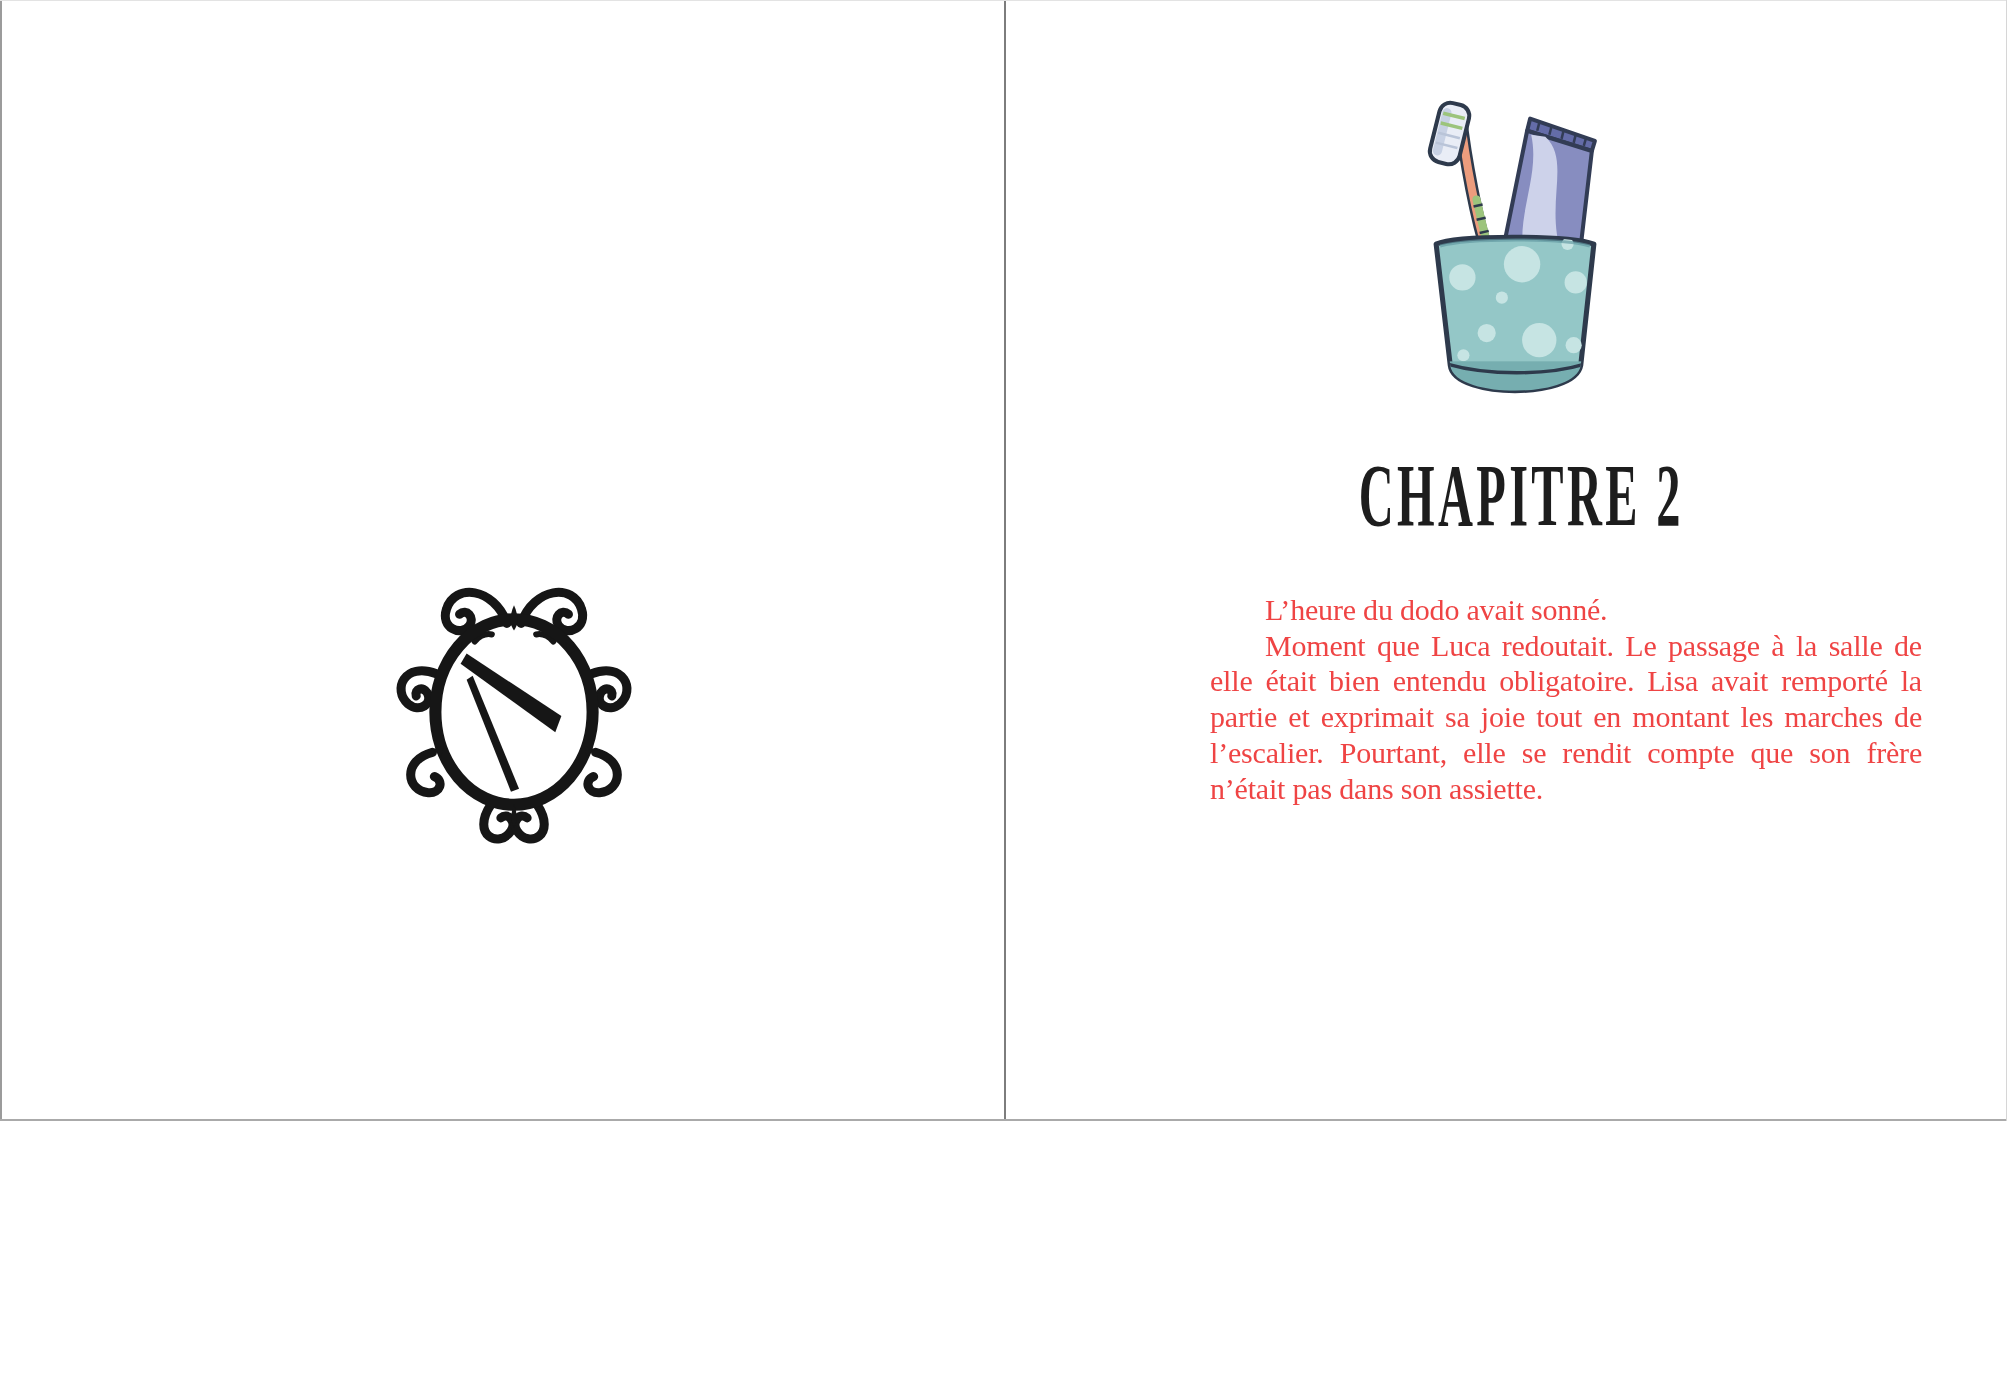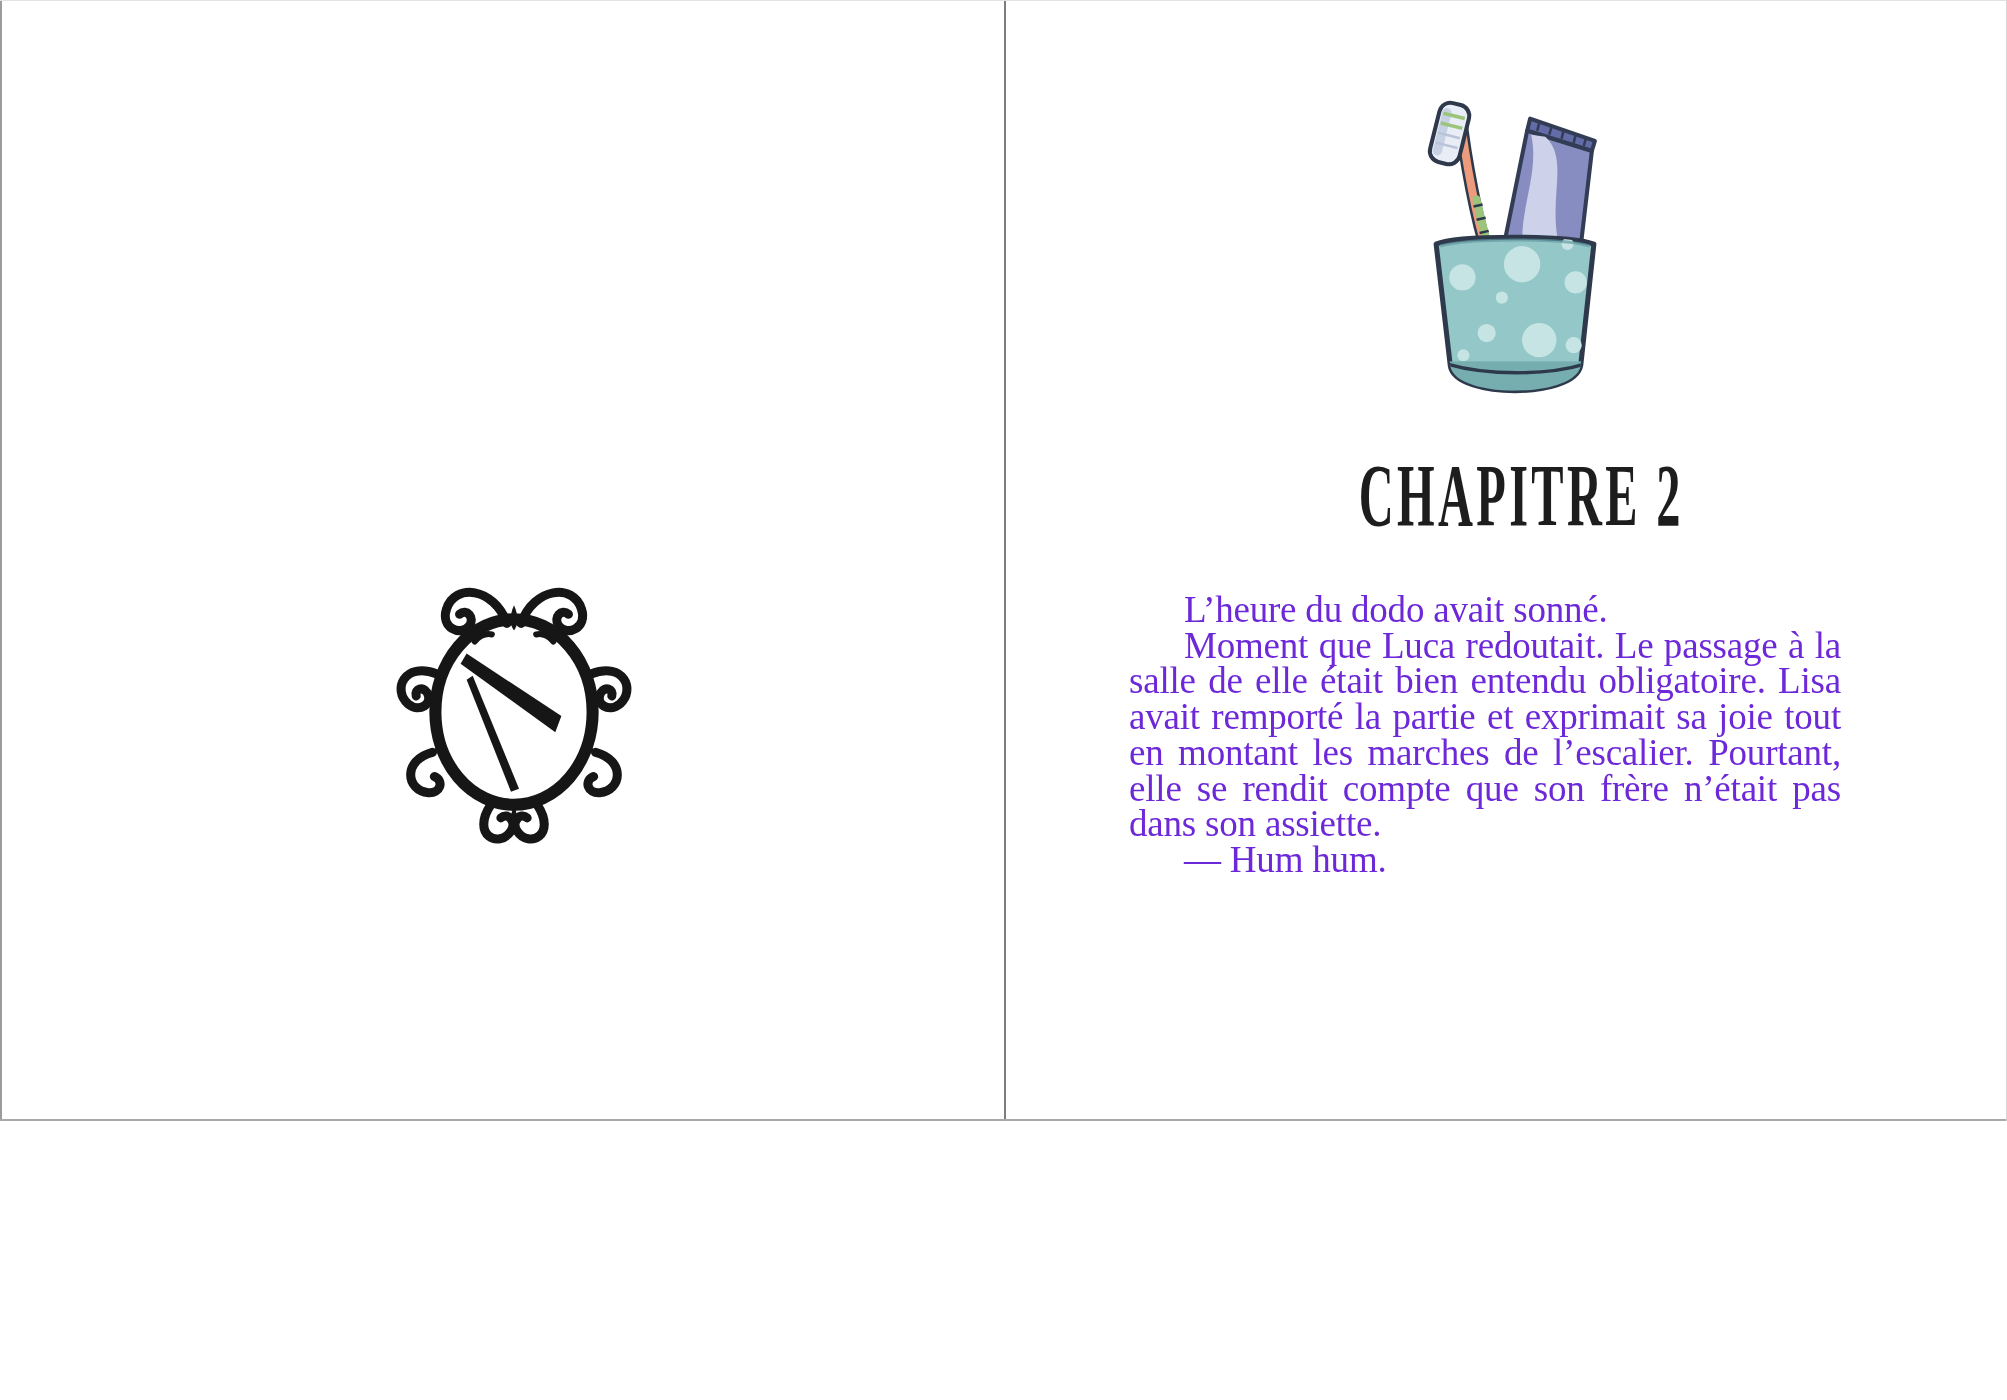--- a/index.html
+++ b/index.html
@@ -42,25 +42,25 @@
     font-weight:bold;
     font-size:88px;
     line-height:88px;
     letter-spacing:6px;
     white-space:nowrap;
     transform:scaleX(0.55);
     transform-origin:center;
   }
 
   .body-text {
-    position:absolute; left:1129px; top:592px; width:712px;
-    font-size:37px; line-height:35.7px;
+    position:absolute; left:1210px; top:592px; width:712px;
+    font-size:30px; line-height:35.7px;
     text-align:justify; text-justify:inter-word;
     letter-spacing:-0.2px;
-    color:#6d28d9;
+    color:#ef4444;
   }
   .body-text p { text-indent:55px; margin:0; }
 
   .folio {
     position:absolute; left:1165px; top:1284px; width:712px;
     display:flex; justify-content:center; align-items:center; gap:9px;
     font-family:"Liberation Sans", sans-serif;
     font-size:26px; color:#141414;
   }
   .folio .dot { font-size:17px; line-height:26px; }
@@ -171,21 +171,20 @@
     </svg>
   </div>
 
   <div class="chapter-heading">
     <span class="condensed">CHAPITRE 2</span>
   </div>
 
   <div class="body-text">
     <p>L’heure du dodo avait sonné.</p>
     <p>Moment que Luca redoutait. Le passage à la salle de elle était bien entendu obligatoire. Lisa avait remporté la partie et exprimait sa joie tout en montant les marches de l’escalier. Pourtant, elle se rendit compte que son frère n’était pas dans son assiette.</p>
-    <p>— Hum hum.</p>
   </div>
 
   <div class="folio">
     <span class="dot">•</span>
     <span>16</span>
     <span class="dot">•</span>
   </div>
 
   <div class="divider"></div>
   <div class="edge-left"></div>

